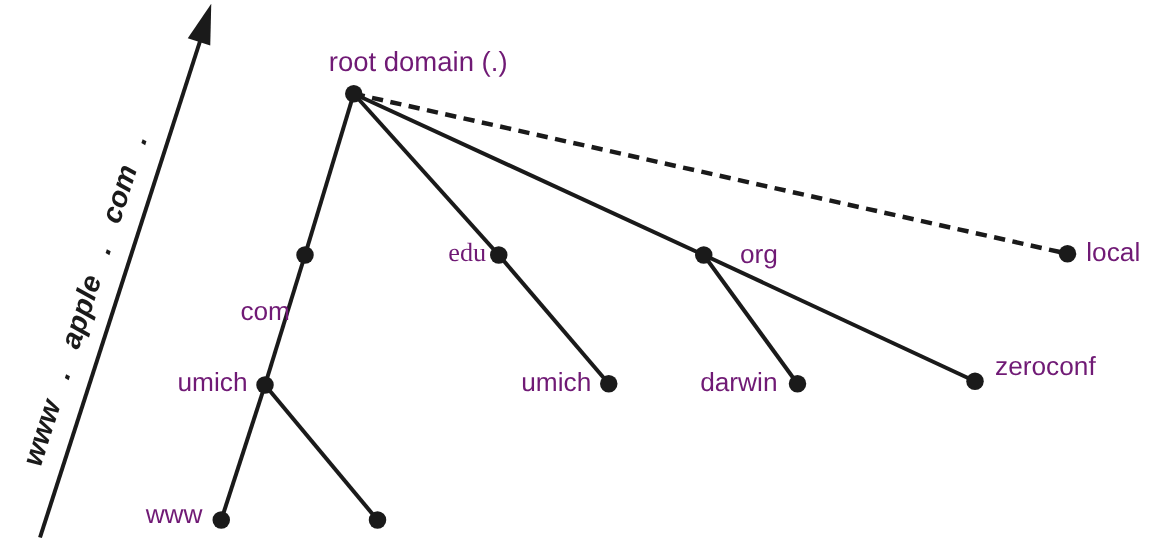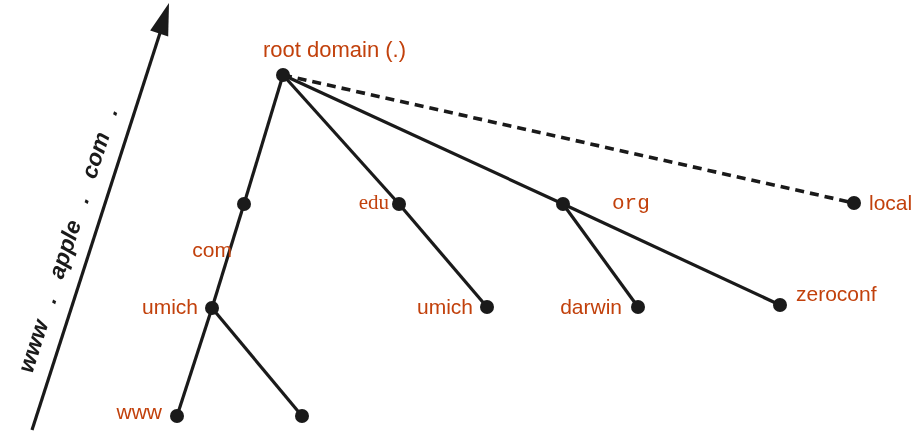--- a/index.html
+++ b/index.html
@@ -21,21 +21,21 @@
     left: 0;
     top: 0;
     width: 922px;
     height: 434px;
   }
   .node-label {
     position: absolute;
     font-size: 21px;
     line-height: 1.1;
     white-space: nowrap;
-    color: #c2410c;
+    color: #701a75;
   }
   .root-label {
     font-size: 22px;
   }
   .query-path-label {
     position: absolute;
     left: 68px;
     top: 240px;
     transform: translate(-50%, -50%) rotate(-72deg);
     transform-origin: center center;
@@ -82,21 +82,21 @@
   </svg>
 
   <div class="query-path-label">www . apple . com .</div>
 
   <div class="node-label root-label" style="left:263px; top:38px;">root domain (.)</div>
 
   <div class="node-label" style="right:690px; top:191px;margin-top:47px;">com</div>
 
   <div class="node-label" style="right:533px; top:191px;font-family:Liberation Serif, serif;">edu</div>
 
-  <div class="node-label" style="left:612px; top:192px;font-family:Liberation Mono, monospace;">org</div>
+  <div class="node-label" style="left:592px; top:192px;">org</div>
 
   <div class="node-label" style="left:869px; top:191px;">local</div>
 
   <div class="node-label" style="right:724px; top:295px;">umich</div>
 
   <div class="node-label" style="right:449px; top:295px;">umich</div>
 
   <div class="node-label" style="right:300px; top:295px;">darwin</div>
 
   <div class="node-label" style="left:796px; top:282px;">zeroconf</div>

